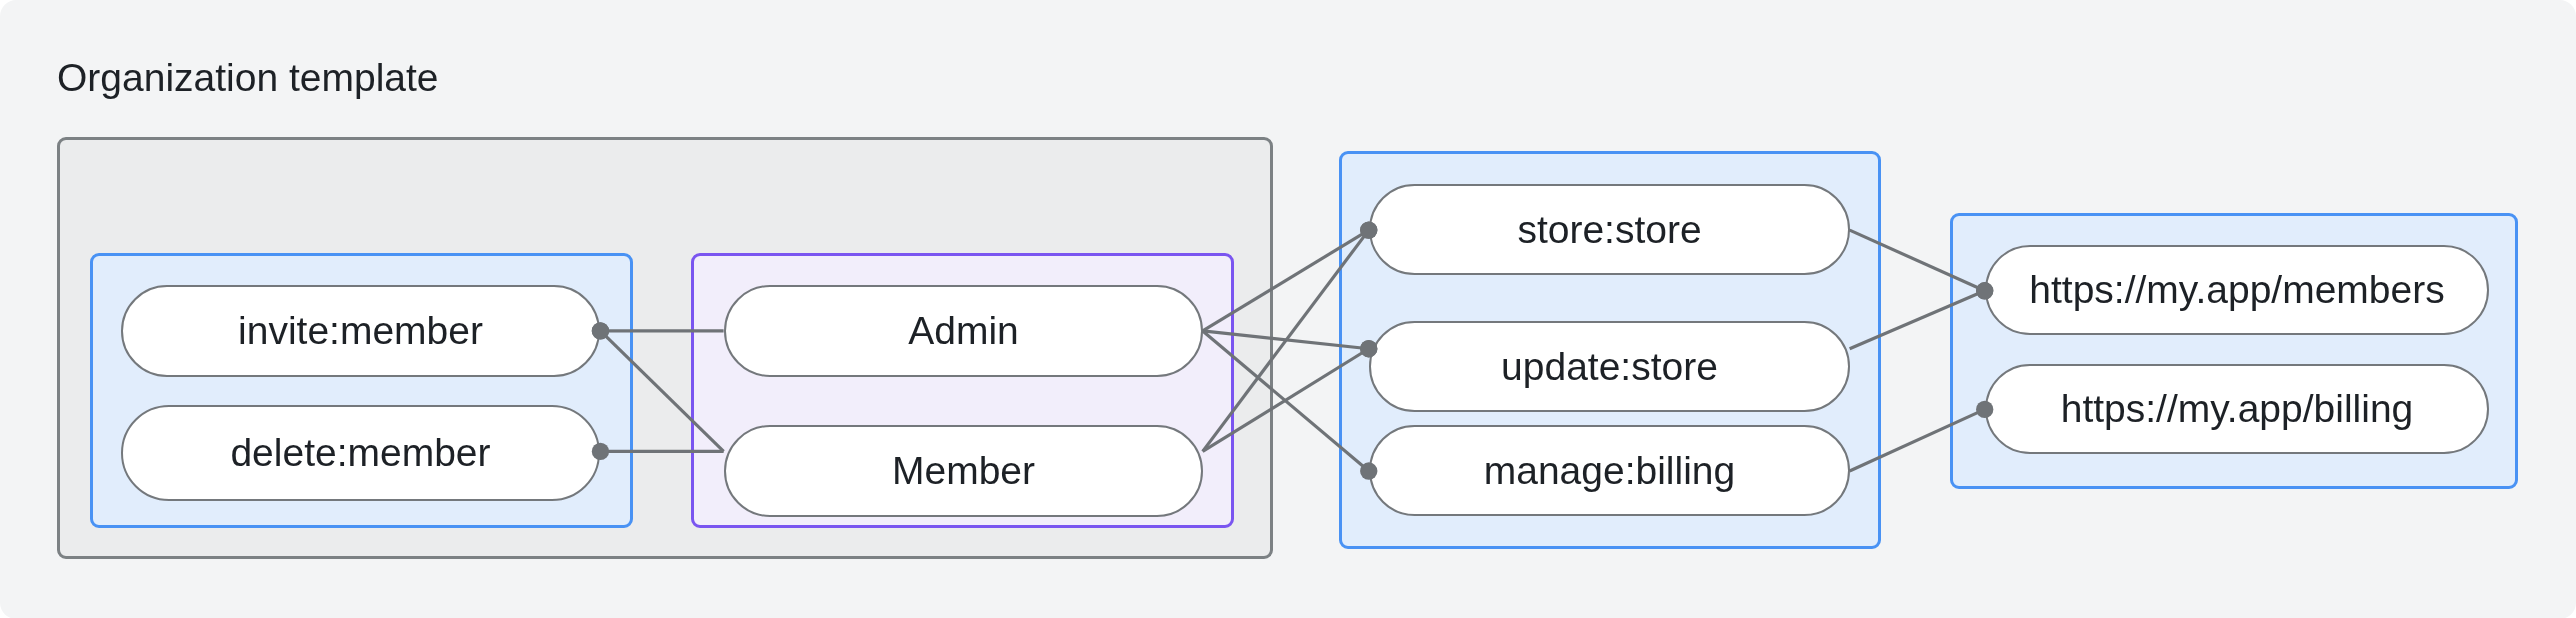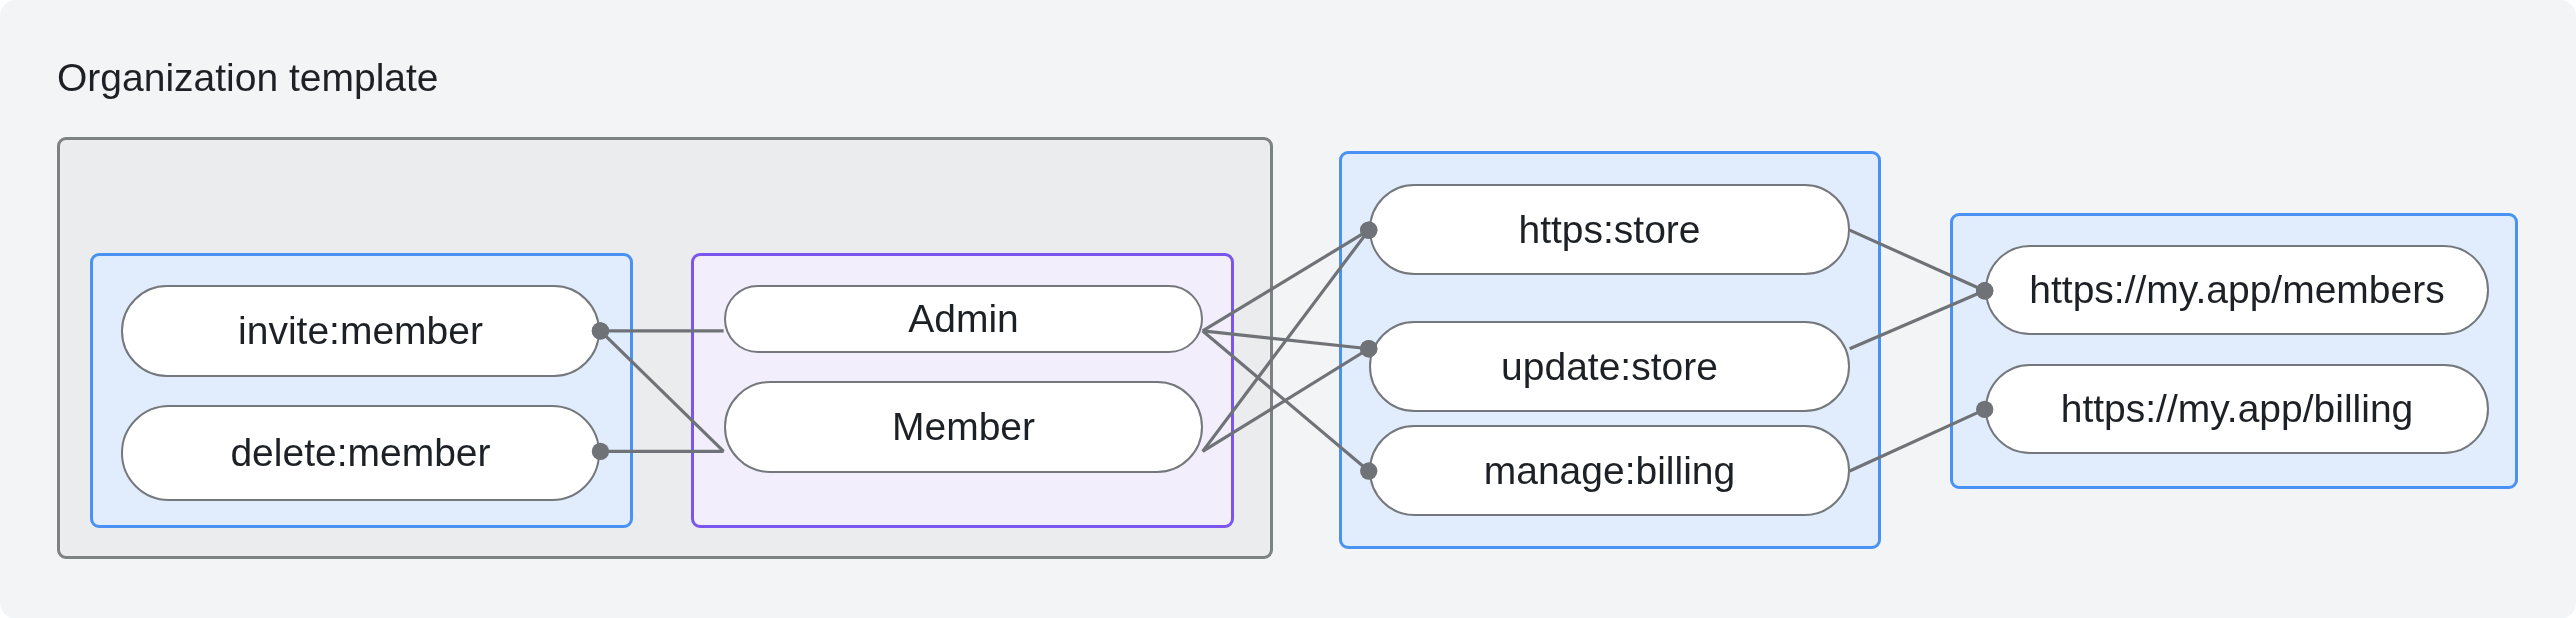--- a/index.html
+++ b/index.html
@@ -38,22 +38,22 @@
     border:2.7px solid #74787c;
     border-radius:64px;
     display:flex; align-items:center; justify-content:center;
     font-size:39px;
     color:#1d2126;
     white-space:nowrap;
     z-index:2;
   }
   .pill-invite  { left:121px;  top:285px; width:479px; height:92px; }
   .pill-delete  { left:121px;  top:405px; width:479px; height:96px; }
-  .pill-admin   { left:724px;  top:285px; width:479px; height:68px; }
-  .pill-member  { left:724px;  top:381px; width:479px; height:92px; }
+  .pill-admin   { left:724px;  top:285px; width:479px; height:92px; }
+  .pill-member  { left:724px;  top:425px; width:479px; height:92px; }
   .pill-read    { left:1369px; top:184px; width:481px; height:91px; }
   .pill-update  { left:1369px; top:303px; width:481px; height:91px;margin-top:18px; }
   .pill-manage  { left:1369px; top:425px; width:481px; height:91px; }
   .pill-api-members { left:1985px; top:245px; width:504px; height:90px; }
   .pill-api-billing { left:1985px; top:364px; width:504px; height:90px; }
   #edge-layer {
     position:absolute; left:0; top:0;
     z-index:5;
     pointer-events:none;
   }
@@ -70,21 +70,21 @@
   <div class="box gray-box"></div>
   <div class="box blue-box box-org-permissions"></div>
   <div class="box purple-box box-org-roles"></div>
   <div class="box blue-box box-permissions"></div>
   <div class="box blue-box box-api-resources"></div>
 
   <div class="pill pill-invite">invite:member</div>
   <div class="pill pill-delete">delete:member</div>
   <div class="pill pill-admin">Admin</div>
   <div class="pill pill-member">Member</div>
-  <div class="pill pill-read">https:store</div>
+  <div class="pill pill-read">store:store</div>
   <div class="pill pill-update">update:store</div>
   <div class="pill pill-manage">manage:billing</div>
   <div class="pill pill-api-members">https://my.app/members</div>
   <div class="pill pill-api-billing">https://my.app/billing</div>
 
   <svg id="edge-layer" width="2576" height="619" viewBox="0 0 2823 678">
       <line x1="658" y1="362.5" x2="793" y2="362.5" stroke="#6f7377" stroke-width="3.5"></line>
       <circle cx="658" cy="362.5" r="9.5" fill="#6f7377"></circle>
       <line x1="658" y1="362.5" x2="793" y2="494.5" stroke="#6f7377" stroke-width="3.5"></line>
       <circle cx="658" cy="362.5" r="9.5" fill="#6f7377"></circle>

